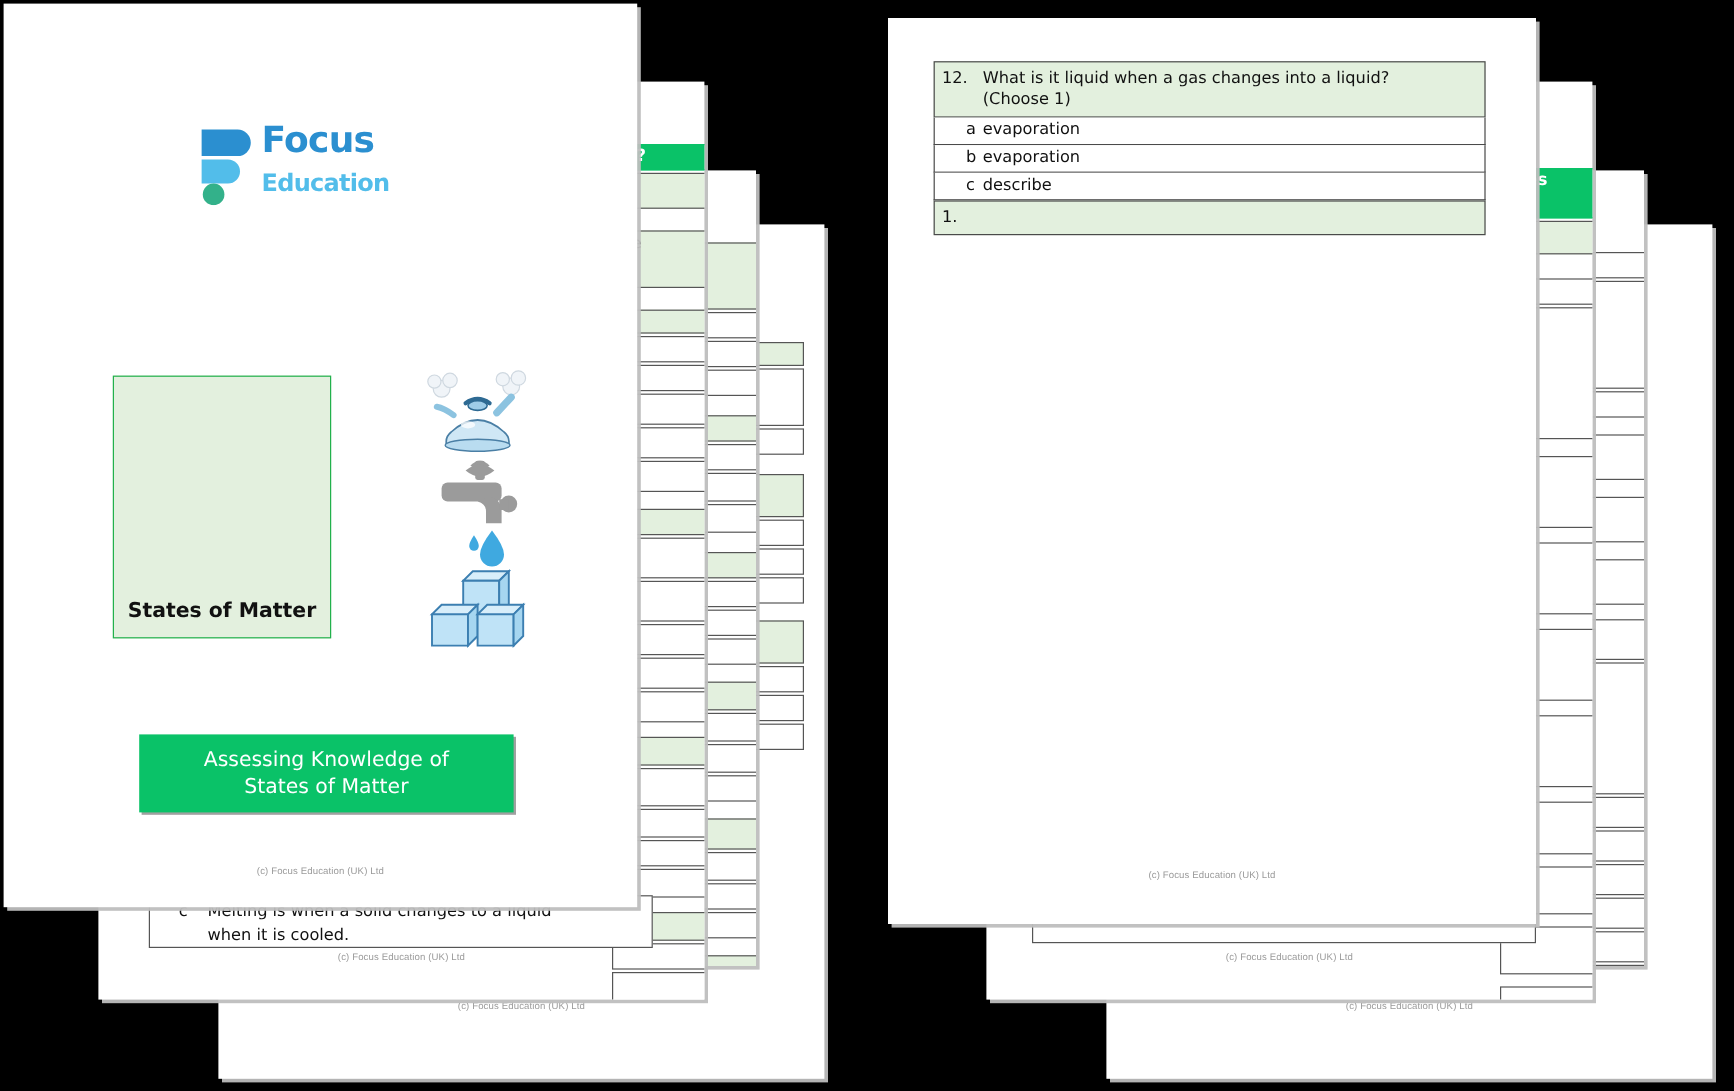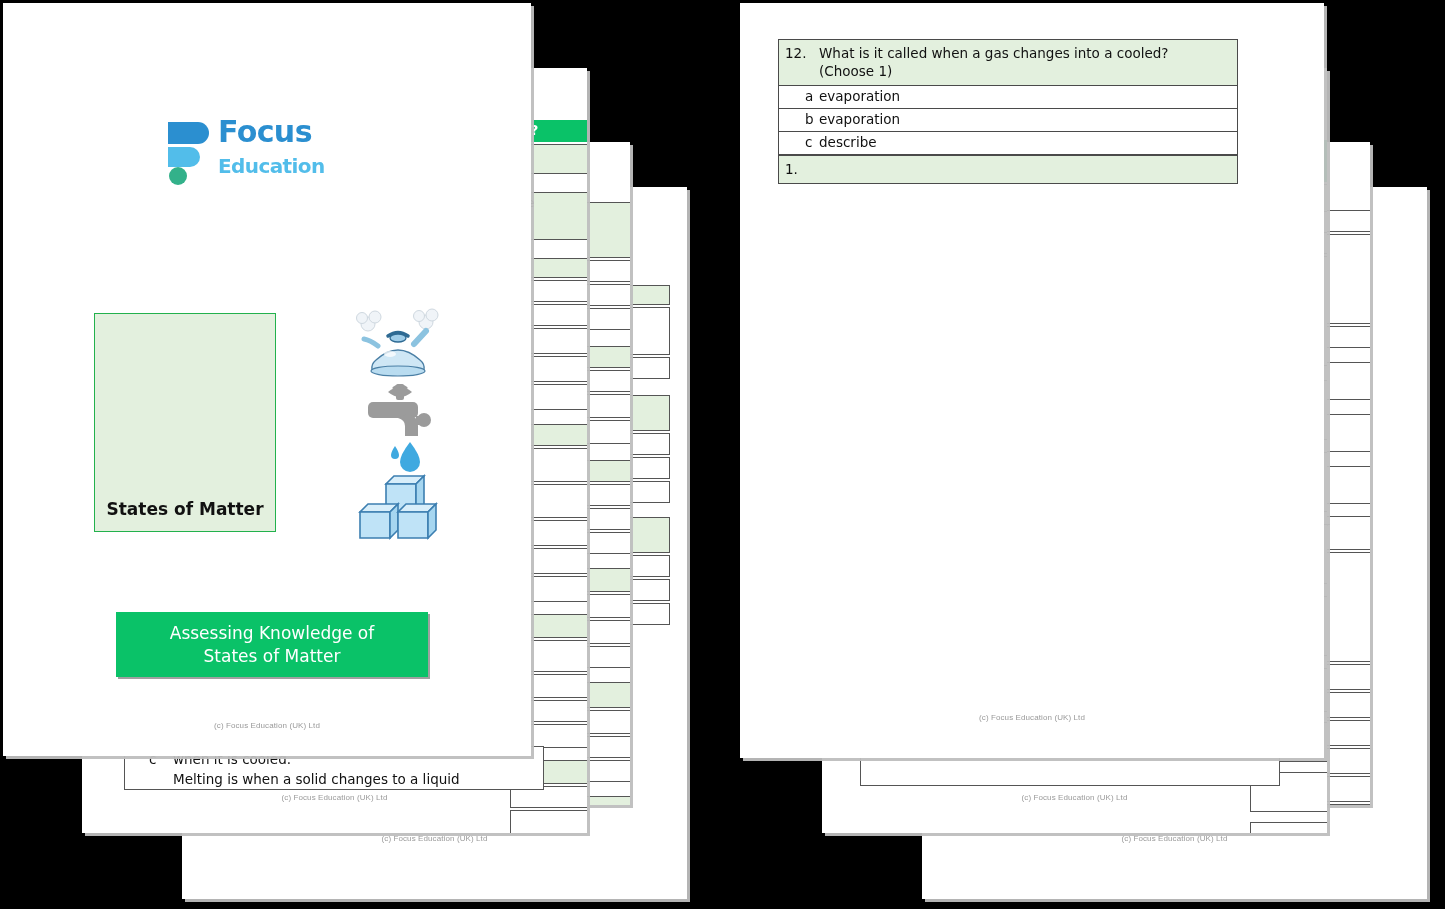--- a/index.html
+++ b/index.html
@@ -35,21 +35,21 @@
     font-size: 8px;
     color: #9a9a9a;
     letter-spacing: .1px;
     font-family: "Liberation Sans", sans-serif;
   }
   
   #cover { left: 3px; top: 3px; width: 528px; height: 753px; z-index: 60; }
   .logo-wrap {
     position: absolute;
     left: 163px;
-    top: 114px;
+    top: 100px;
     width: 215px;
     height: 72px;
   }
   .logo-mark { position: absolute; left: 0; top: 2px; width: 46px; height: 66px; }
   .logo-text { position: absolute; left: 52px; top: -2px; }
   .logo-line1 {
     font-size: 30px; font-weight: bold; color: #2b8fd0;
     letter-spacing: -0.6px; line-height: 34px;
     font-family: "DejaVu Sans", sans-serif;
   }
@@ -103,21 +103,21 @@
     font-family: "DejaVu Sans", sans-serif;
   }
   #cover .footer { bottom: 26px; }
 
   
   #l-page2 { left: 82px; top: 68px; width: 505px; height: 765px; z-index: 50; }
   #l-page3 { left: 125px; top: 142px; width: 505px; height: 663px; z-index: 40; }
   #l-page4 { left: 182px; top: 187px; width: 505px; height: 712px; z-index: 30; }
 
   
-  #r-cover { left: 740px; top: 3px; width: 584px; height: 755px; z-index: 60; text-decoration: underline; }
+  #r-cover { left: 740px; top: 15px; width: 540px; height: 755px; z-index: 60; text-decoration: underline; }
   #r-page2 { left: 822px; top: 68px; width: 505px; height: 765px; z-index: 50; }
   #r-page3 { left: 865px; top: 142px; width: 505px; height: 663px; z-index: 40; }
   #r-page4 { left: 922px; top: 187px; width: 505px; height: 712px; z-index: 30; }
 
   
   .qblock { position: absolute; box-sizing: border-box; }
   .q-head {
     background: #e3f0de;
     border: 1px solid #4a4a4a;
     box-sizing: border-box;
@@ -278,22 +278,22 @@
         <div class="cell" style="height: 24px;"></div>
         <div class="cell" style="height: 22px;"></div>
         <div class="cell" style="height: 24px;"></div>
         <div class="cell gap" style="height: 8px;"></div>
         <div class="cell green" style="height: 24px;"></div>
         <div class="cell" style="height: 22px;"></div>
         <div class="cell" style="height: 26px;"></div>
       </div>
     <div class="melt" style="left:42px; top:678px; width:420px; height:44px;">
       <span class="ml">c</span>
+      <div>Melting is when a solid changes to a liquid</div>
       <div>when it is cooled.</div>
-      <div>Melting is when a solid changes to a liquid</div>
     </div>
     <div class="footer" style="bottom:31px;">(c) Focus Education (UK) Ltd</div>
   </div>
 
   <div class="sheet" id="cover">
 
     <div class="logo-wrap">
       <svg class="logo-mark" viewBox="0 0 46 66">
         <path d="M2 3 h30 a11 11 0 0 1 0 22 h-30 z" fill="#2b8fd0"></path>
         <path d="M2 28 h22 a10 10 0 0 1 0 20 h-22 z" fill="#52bdea"></path>
@@ -425,21 +425,21 @@
     <div class="answerbar" style="left:38px; top:682px; width:420px; height:36px;"></div>
     <div class="footer" style="bottom:31px;">(c) Focus Education (UK) Ltd</div>
   </div>
 
   <div class="sheet" id="r-cover">
 
     <div class="qblock" id="q12">
       <div class="q-head">
         <span class="q-num">12.</span>
         <span>
-          <span>What is it called when a gas changes into a cooled?</span><br>
+          <span>What is it liquid when a gas changes into a liquid?</span><br>
           <span>(Choose 1)</span>
         </span>
       </div>
       <div class="q-opt">
         <span class="q-optlabel">a</span>
         <span>evaporation</span>
       </div>
       <div class="q-opt">
         <span class="q-optlabel">b</span>
         <span>evaporation</span>

